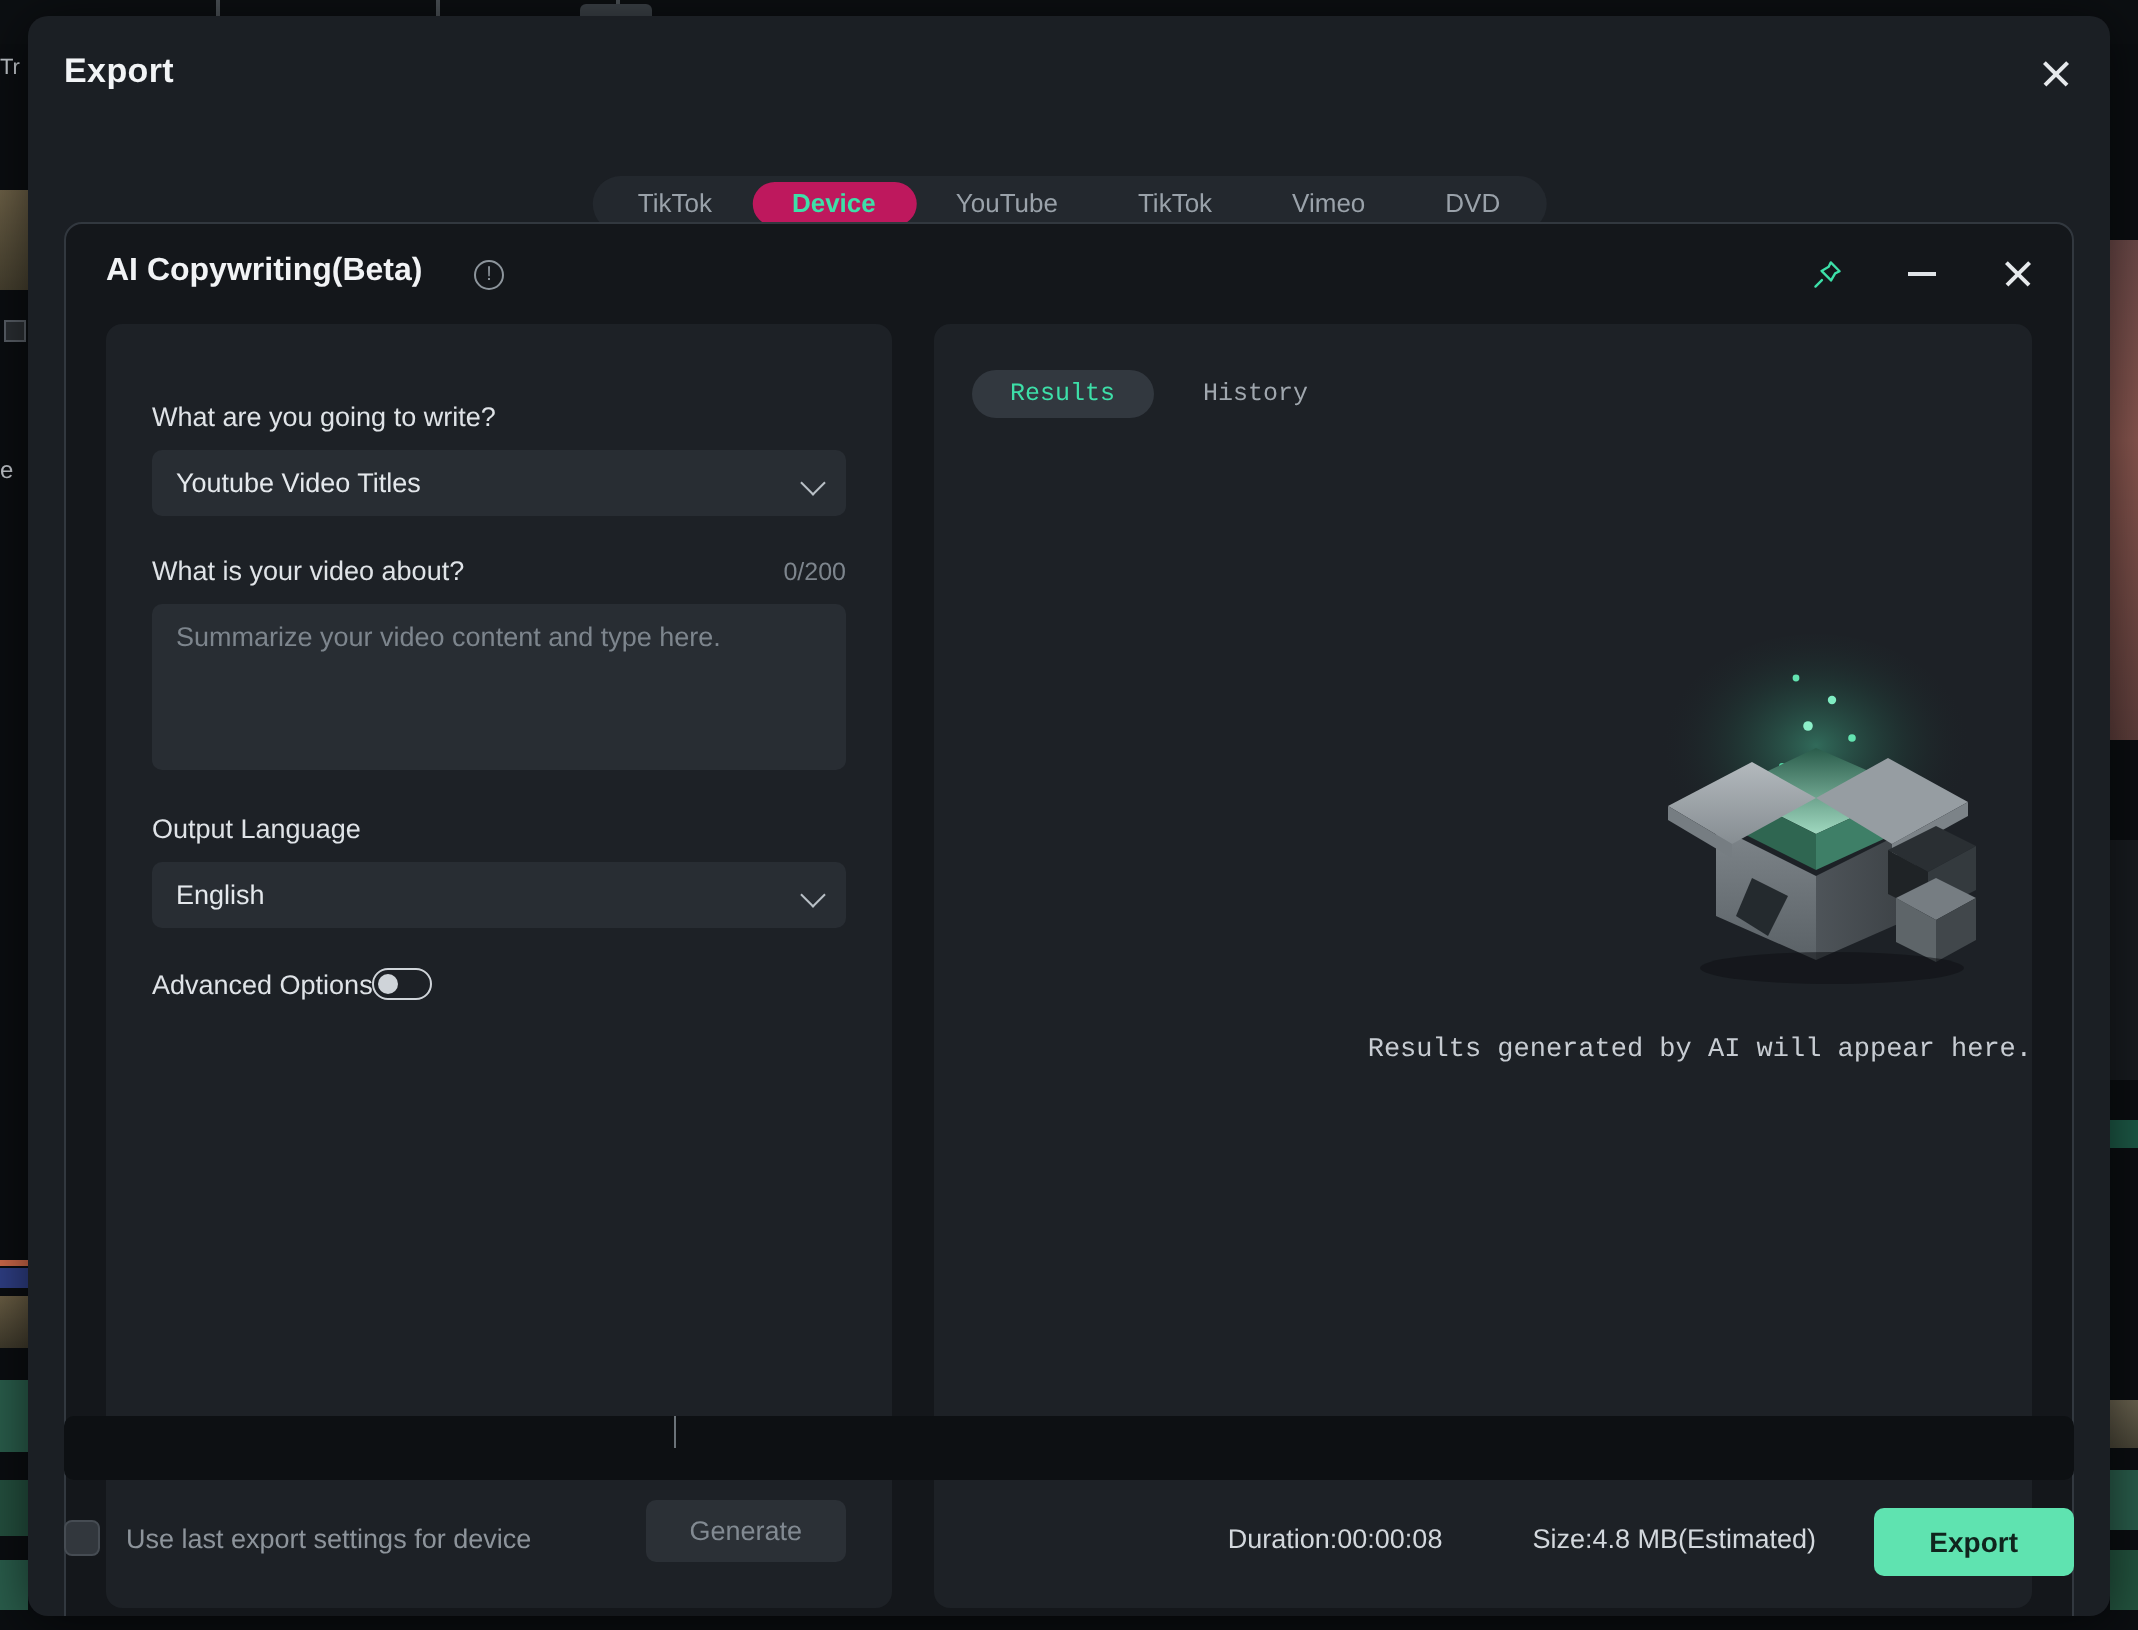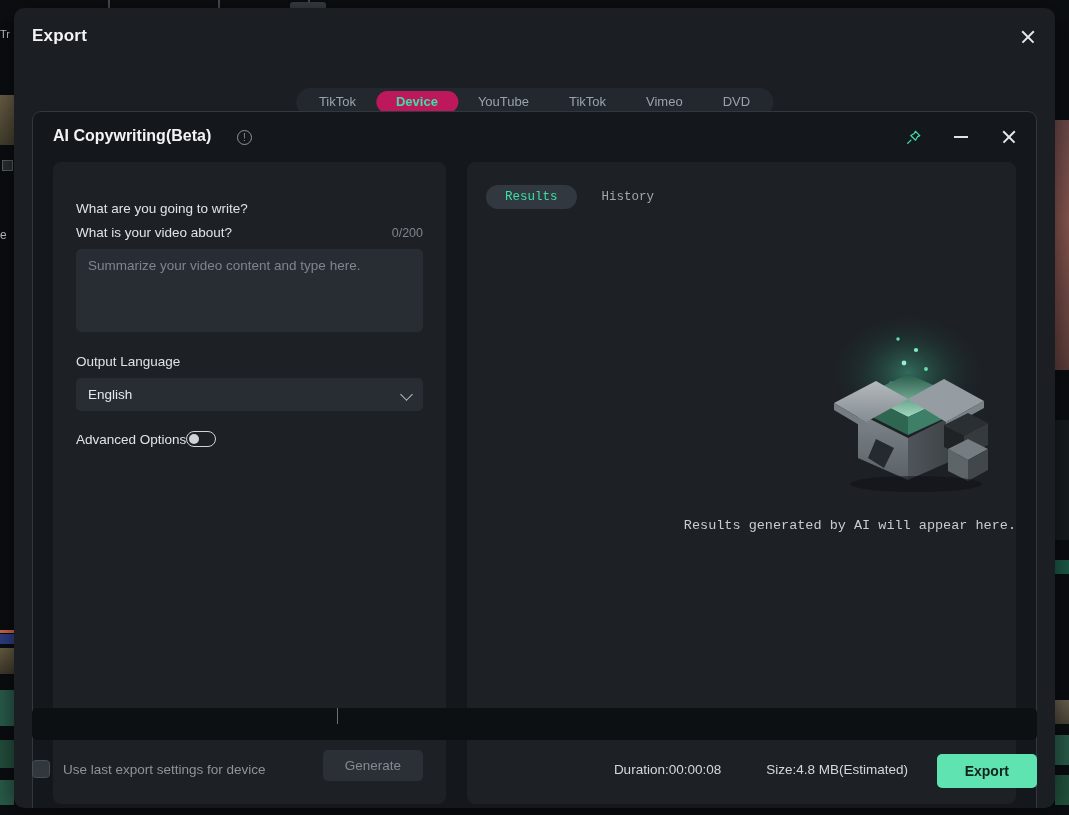--- a/index.html
+++ b/index.html
@@ -310,20 +310,24 @@
             <span class="x-glyph"></span>
           </div>
         </div>
       </div>
 
       <div class="ai-body">
 
         <div class="col-left">
 
           <div class="field-label">What are you going to write?</div>
+          <div class="select-box">
+            <span>Youtube Video Titles</span>
+            <span class="chev"></span>
+          </div>
 
           <div class="label-row">
             <span class="field-label" style="margin:0">What is your video about?</span>
             <span class="counter">0/200</span>
           </div>
           <div class="textarea-box">Summarize your video content and type here.</div>
 
           <div class="field-label">Output Language</div>
           <div class="select-box">
             <span>English</span>

